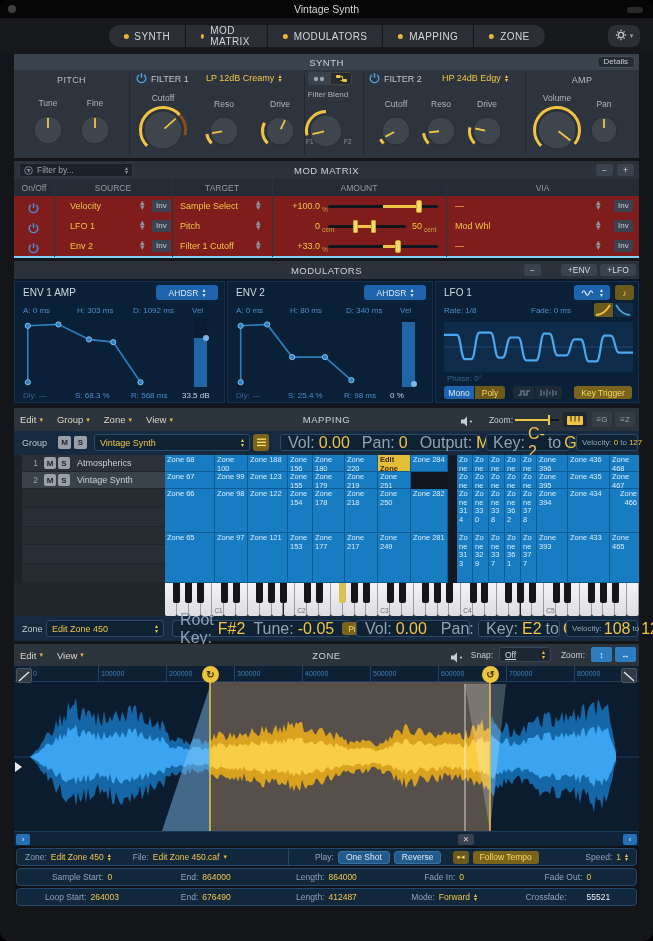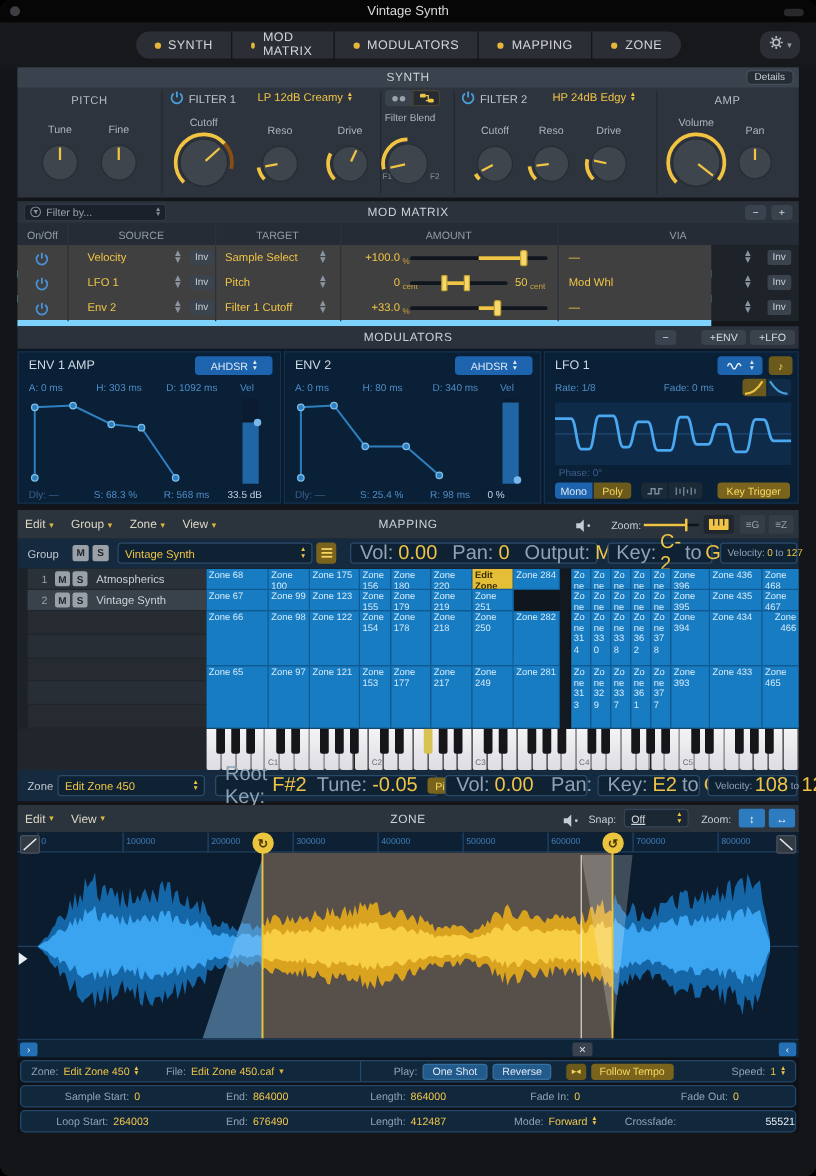--- a/index.html
+++ b/index.html
@@ -16,21 +16,21 @@
   .dn{font-size:7px;color:#e0b73d;}
   .chip{background:#3b434e;color:#c9ced5;border-radius:2px;font-size:8px;padding:1px 4px;line-height:10px;}
   .box{background:#0f2234;border:1px solid #2a4a68;border-radius:3px;display:flex;align-items:center;box-sizing:border-box;}
   .obtn{background:#7a641d;color:#f8d860;border-radius:3px;font-size:8.5px;display:flex;align-items:center;justify-content:center;}
   .bbtn{background:#235a8c;color:#dce8f4;border-radius:3px;font-size:8.5px;display:flex;align-items:center;justify-content:center;border:1px solid #35719f;box-sizing:border-box;}
   .mchip{width:13px;height:13px;border-radius:2px;background:#99a0a8;color:#23272c;font-size:8px;font-weight:bold;display:flex;align-items:center;justify-content:center;}
   .menu{display:flex;align-items:center;gap:3px;font-size:9.5px;color:#ddd8c6;}
   .tbar{background:#2b333d;display:flex;align-items:center;}
   .cell{position:absolute;background:#187cc2;border-right:1px solid #0e5a93;border-bottom:1px solid #0e5a93;color:#d6ecfc;font-size:7.5px;line-height:8.5px;padding:1px 2px;box-sizing:border-box;overflow:hidden;word-break:break-word;}
   .cell.sel{background:#e5be38;color:#3c2f00;font-weight:bold;}
-  .mrow{position:absolute;left:0;width:555px;height:20px;background:#404040;border-bottom:6px solid #7dd3fc;}
+  .mrow{position:absolute;left:0;width:625px;height:20px;background:#7f1d1d;border-bottom:2px solid #7dd3fc;}
   .mrow span{position:absolute;top:5px;font-size:9px;}
   .envlbl{position:absolute;font-size:8px;color:#4e8cc8;white-space:nowrap;}
   .panel{position:absolute;top:20px;height:122px;background:#0a2036;border:1px solid #14304c;box-sizing:border-box;}
   .ddblue{position:absolute;background:#1e63ae;border-radius:3px;color:#dce9f6;font-size:8.5px;display:flex;align-items:center;justify-content:center;gap:4px;}
   .hbtn{background:#3a424d;border-radius:3px;color:#d6dae0;font-size:8.5px;display:flex;align-items:center;justify-content:center;}
   .bar{position:absolute;left:2px;width:621px;height:18px;background:#10273c;border:1px solid #24476a;border-radius:4px;box-sizing:border-box;display:flex;align-items:center;font-size:8.5px;}
   .wkey{position:absolute;top:0;background:linear-gradient(#f4f4f6,#dddde2);border-right:1px solid #9a9aa0;border-radius:0 0 2px 2px;box-sizing:border-box;}
   .bkey{position:absolute;top:0;background:#16161a;border-radius:0 0 2px 2px;z-index:2;}
   .klbl{position:absolute;font-size:6.5px;color:#6a6e74;z-index:3;}
 </style>
@@ -500,21 +500,21 @@
       </div>
     <div class="a" id="zonegrid" style="left:151px;top:47px;width:474px;height:128px;background:#10161d;overflow:hidden;">
         <div class="cell" style="left: 0px; top: 0px; width: 50px; height: 17px;">Zone 68</div>
         <div class="cell" style="left: 0px; top: 17px; width: 50px; height: 17px;">Zone 67</div>
         <div class="cell" style="left: 0px; top: 34px; width: 50px; height: 44px;">Zone 66</div>
         <div class="cell" style="left: 0px; top: 78px; width: 50px; height: 50px;">Zone 65</div>
         <div class="cell" style="left: 50px; top: 0px; width: 33px; height: 17px;">Zone 100</div>
         <div class="cell" style="left: 50px; top: 17px; width: 33px; height: 17px;">Zone 99</div>
         <div class="cell" style="left: 50px; top: 34px; width: 33px; height: 44px;">Zone 98</div>
         <div class="cell" style="left: 50px; top: 78px; width: 33px; height: 50px;">Zone 97</div>
-        <div class="cell" style="left: 83px; top: 0px; width: 40px; height: 17px;">Zone 175</div>
+        <div class="cell" style="left: 83px; top: 0px; width: 40px; height: 17px;">Zone 188</div>
         <div class="cell" style="left: 83px; top: 17px; width: 40px; height: 17px;">Zone 123</div>
         <div class="cell" style="left: 83px; top: 34px; width: 40px; height: 44px;">Zone 122</div>
         <div class="cell" style="left: 83px; top: 78px; width: 40px; height: 50px;">Zone 121</div>
         <div class="cell" style="left: 123px; top: 0px; width: 25px; height: 17px;">Zone 156</div>
         <div class="cell" style="left: 123px; top: 17px; width: 25px; height: 17px;">Zone 155</div>
         <div class="cell" style="left: 123px; top: 34px; width: 25px; height: 44px;">Zone 154</div>
         <div class="cell" style="left: 123px; top: 78px; width: 25px; height: 50px;">Zone 153</div>
         <div class="cell" style="left: 148px; top: 0px; width: 32px; height: 17px;">Zone 180</div>
         <div class="cell" style="left: 148px; top: 17px; width: 32px; height: 17px;">Zone 179</div>
         <div class="cell" style="left: 148px; top: 34px; width: 32px; height: 44px;">Zone 178</div>
@@ -828,20 +828,20 @@
         </div>
         <div style="width: 20%; display: flex; align-items: center; justify-content: center; gap: 4px;">
           <span style="color: rgb(143, 163, 181);">Length:</span>
           <span style="color: rgb(242, 198, 74);">412487</span>
         </div>
         <div style="width: 18%; display: flex; align-items: center; justify-content: center; gap: 4px;">
           <span style="color: rgb(143, 163, 181);">Mode:</span>
           <span style="color: rgb(242, 198, 74);">Forward</span>
           <span class="ud"></span>
         </div>
-        <div style="width: 22%; display: flex; align-items: center; justify-content: space-between; gap: 4px;">
+        <div style="width: 22%; display: flex; align-items: center; justify-content: center; gap: 4px;">
           <span style="color: rgb(143, 163, 181);">Crossfade:</span>
           <span style="color: rgb(233, 237, 242); margin-left: 16px;">55521</span>
         </div>
       </div>
   </div>
 
 </div>
 
 </body></html>

